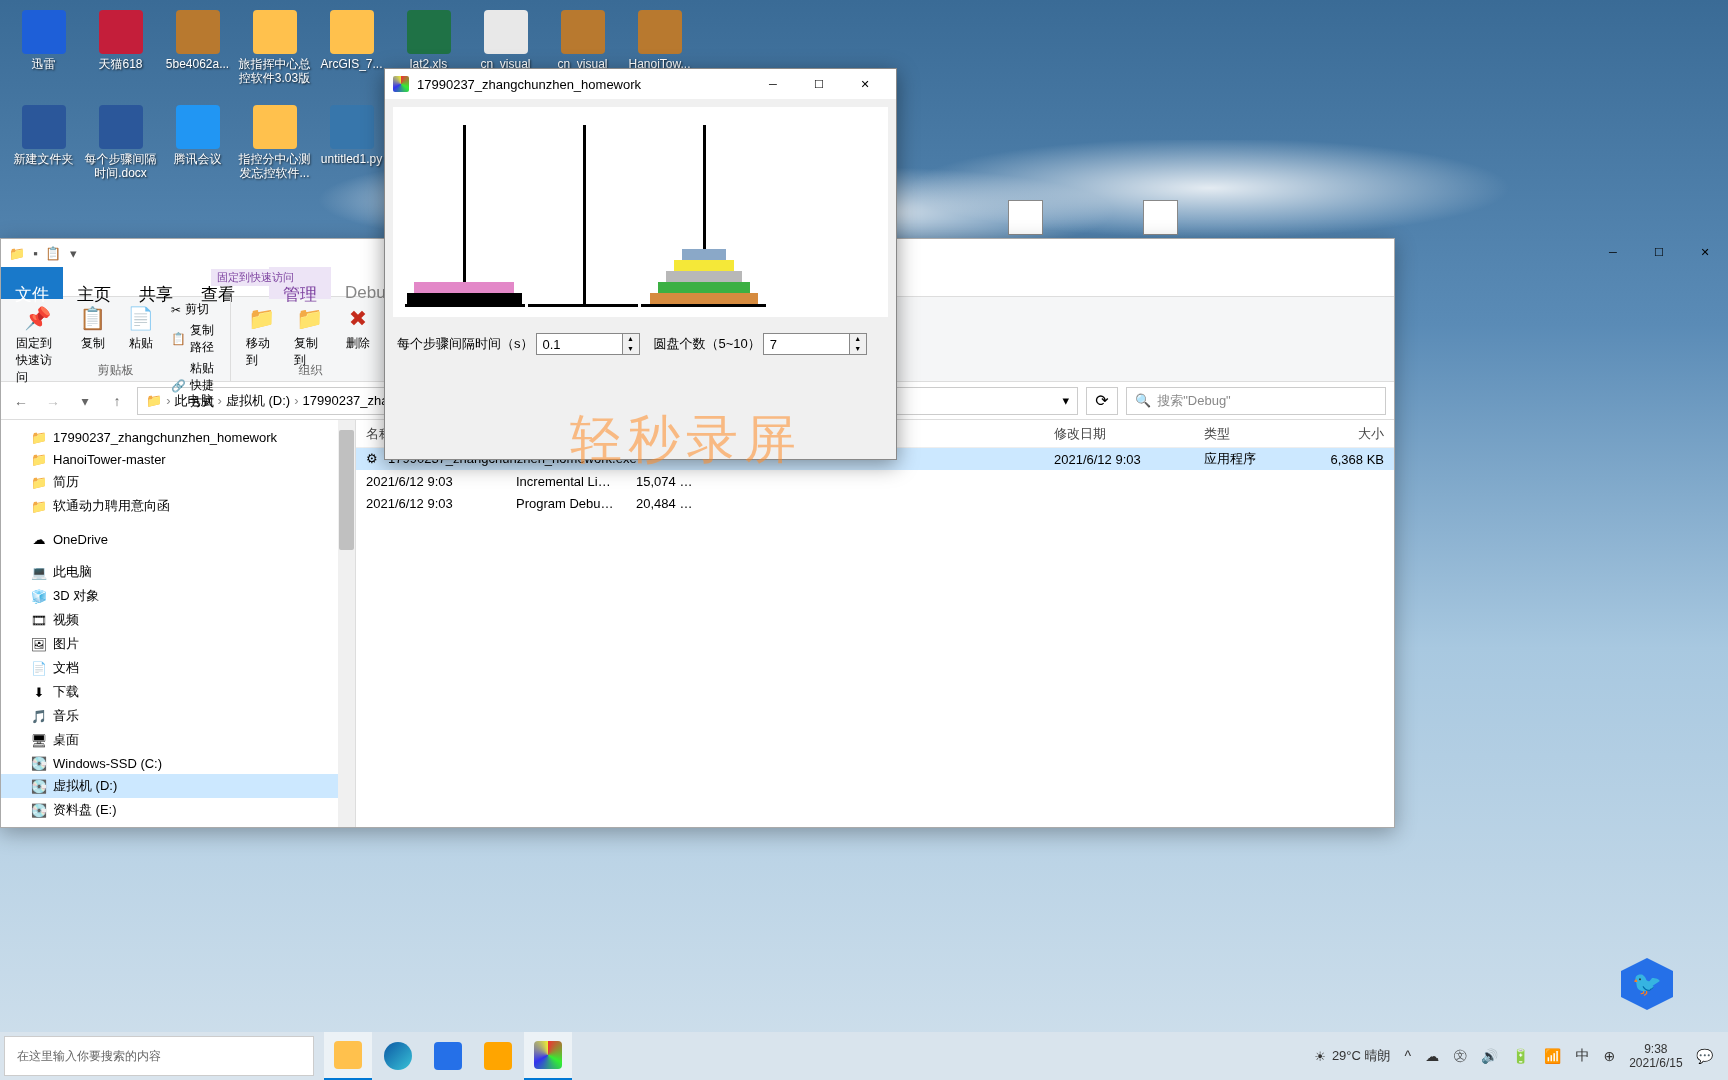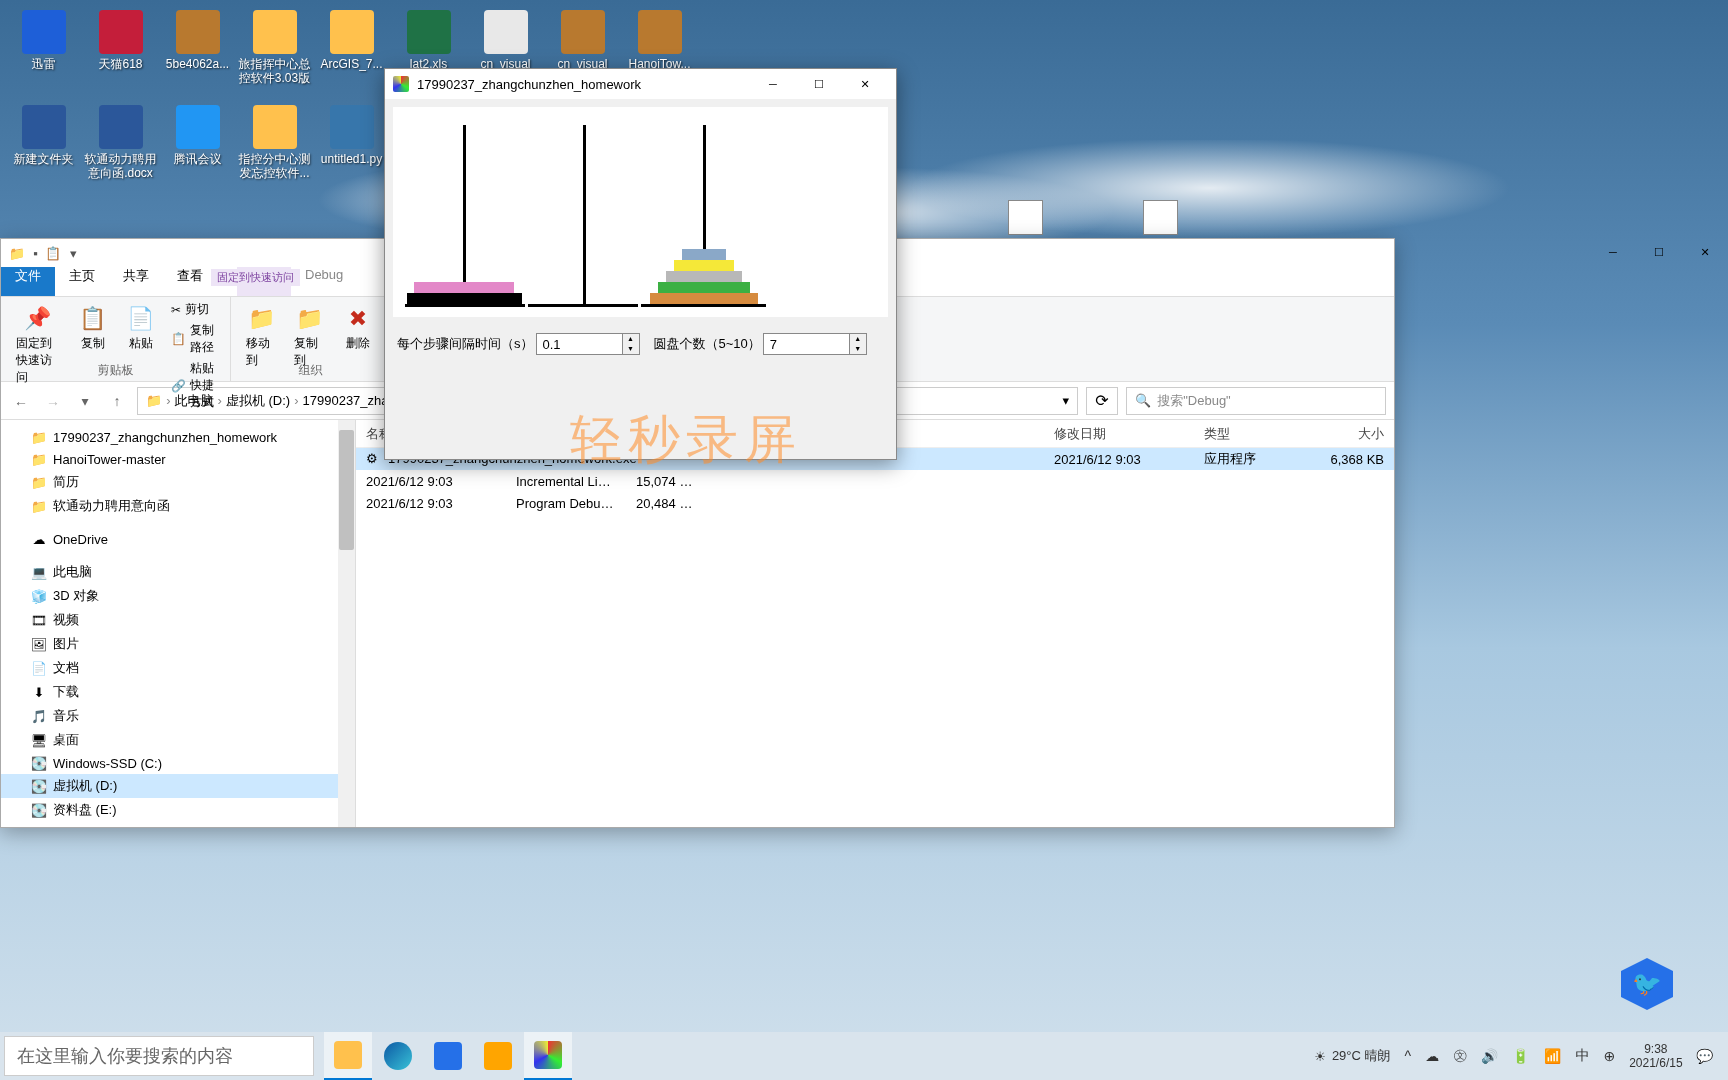--- a/index.html
+++ b/index.html
@@ -15,21 +15,21 @@
 .dicon.row2 { margin-top: 5px; }
 
 .extra-windows { position: absolute; right: 550px; top: 200px; display:flex; gap:60px;}
 .mini-win { width: 35px; height: 35px; background: #fff; border: 1px solid #888; }
 
 
 .explorer { position: absolute; left: 0; top: 238px; width: 1395px; height: 590px; background: #fff; border: 1px solid #aaa; box-shadow: 0 5px 20px rgba(0,0,0,0.3); }
 .exp-title { height: 28px; background: #fff; display: flex; align-items: center; padding: 0 8px; }
 .exp-title-icons { display: flex; gap: 8px; font-size: 13px; color: #555; }
 .exp-tabs { height: 30px; background: #fff; display: flex; border-bottom: 1px solid #ddd; }
-.exp-tab { padding: 0 14px; font-size: 13px; cursor: pointer; position: relative; }
+.exp-tab { padding: 16px 14px; font-size: 17px; cursor: pointer; position: relative; }
 .exp-tab.active { background: #1979ca; color: #fff; }
 .exp-tab.mgmt { background: #ede4f6; color: #7b3f9e; }
 .exp-tab.debug { color: #888; }
 .ribbon { height: 85px; background: #f5f6f7; border-bottom: 1px solid #ddd; display: flex; }
 .ribbon-grp { border-right: 1px solid #ddd; padding: 3px 10px; display: flex; flex-direction: column; position: relative; }
 .ribbon-grp-lbl { position: absolute; bottom: 2px; left: 0; right: 0; text-align: center; font-size: 12px; color: #666; }
 .ribbon-items { display: flex; gap: 6px; align-items: flex-start; }
 .ribbon-btn { display: flex; flex-direction: column; align-items: center; padding: 3px 5px; cursor: pointer; font-size: 12px; }
 .ribbon-ico { width: 32px; height: 32px; display:flex; align-items:center; justify-content:center; font-size:22px; }
 .ribbon-small { display: flex; flex-direction: column; gap: 2px; font-size: 12px; }
@@ -81,21 +81,21 @@
 .btn-row { display: flex; gap: 6px; }
 .hbtn { flex: 1; height: 24px; border: 1px solid #888; background: #e8e8e8; font-size: 13px; cursor: pointer; }
 
 .watermark { position: absolute; left: 570px; top: 405px; font-size: 52px; color: rgba(255,140,40,0.55); font-weight: 300; letter-spacing: 6px; pointer-events: none; z-index: 100; }
 
 .exp-winbtns { position:absolute; right:0; top:238px; display:flex; }
 .exp-winbtns .win-btn { height: 28px; width: 46px; }
 
 
 .taskbar { position: absolute; bottom: 0; left: 0; right: 0; height: 48px; background: #d9e4ed; display: flex; align-items: center; }
-.tb-search { width: 310px; height: 40px; background: #fff; margin-left: 4px; display: flex; align-items: center; padding: 0 12px; font-size: 18px; color: #666; border:1px solid #ccc; }
+.tb-search { width: 310px; height: 40px; background: #fff; margin-left: 4px; display: flex; align-items: center; padding: 0 12px; font-size: 12px; color: #666; border:1px solid #ccc; }
 .tb-icons { display: flex; gap: 2px; margin-left: 10px; }
 .tb-icon { width: 48px; height: 48px; display: flex; align-items: center; justify-content: center; cursor: pointer; }
 .tb-icon.active { background: rgba(255,255,255,0.5); border-bottom: 2px solid #0078d4; }
 .tb-icon-img { width: 28px; height: 28px; border-radius: 4px; }
 .tray { margin-left: auto; display: flex; align-items: center; gap: 14px; padding-right: 14px; font-size: 12px; color: #333; }
 .tray-weather { display:flex; align-items:center; gap:6px; font-size:13px; }
 .tray-clock { text-align: center; font-size: 12px; line-height: 1.2; }
 .tray-ico { cursor: pointer; font-size: 14px; }
 
 .floating-icon { position: absolute; right: 55px; bottom: 70px; width: 52px; height: 52px; background: #2570e8; clip-path: polygon(50% 0%, 100% 25%, 100% 75%, 50% 100%, 0% 75%, 0% 25%); display:flex; align-items:center; justify-content:center; color:#fff; font-size:24px; cursor:pointer; }
@@ -142,21 +142,21 @@
         <div class="dicon-img" style="background:#b8792f"></div>
         <div class="dicon-lbl">HanoiTow...</div>
       </div>
       <div style="flex-basis: 100%;"></div>
       <div class="dicon row2">
         <div class="dicon-img" style="background:#2b579a"></div>
         <div class="dicon-lbl">新建文件夹</div>
       </div>
       <div class="dicon row2">
         <div class="dicon-img" style="background:#2b579a"></div>
-        <div class="dicon-lbl">软通动力聘用意向函.docx</div>
+        <div class="dicon-lbl">每个步骤间隔时间.docx</div>
       </div>
       <div class="dicon row2">
         <div class="dicon-img" style="background:#2196f3"></div>
         <div class="dicon-lbl">腾讯会议</div>
       </div>
       <div class="dicon row2">
         <div class="dicon-img" style="background:#ffc14d"></div>
         <div class="dicon-lbl">指控分中心测发忘控软件...</div>
       </div>
       <div class="dicon row2">

